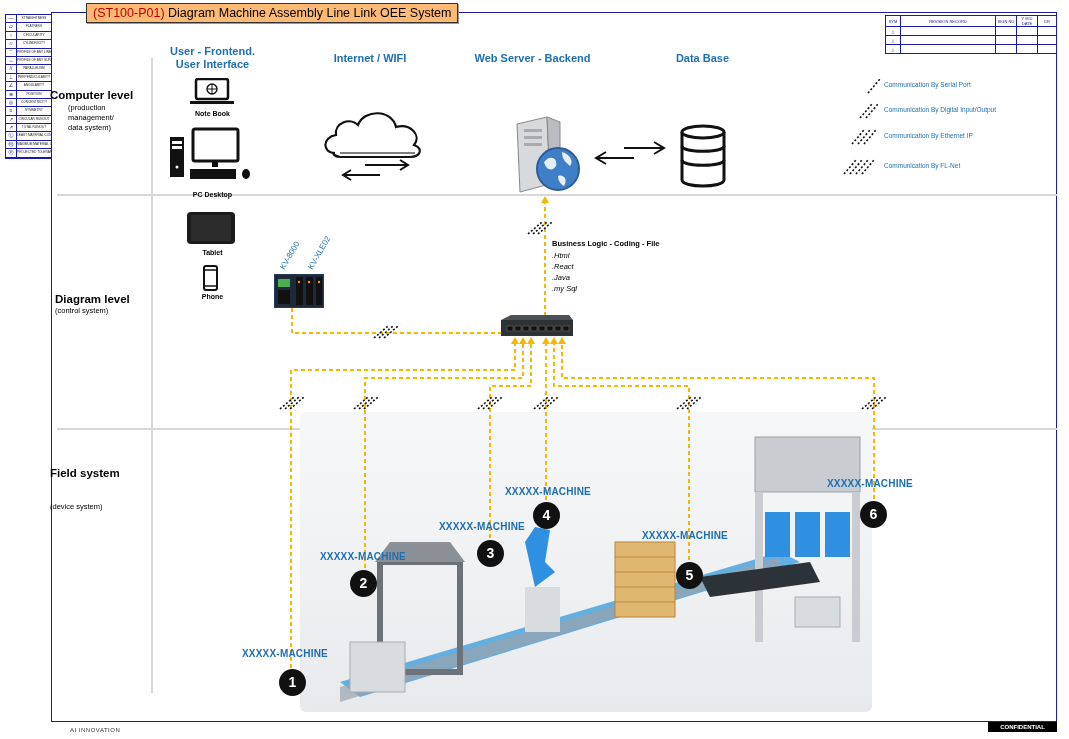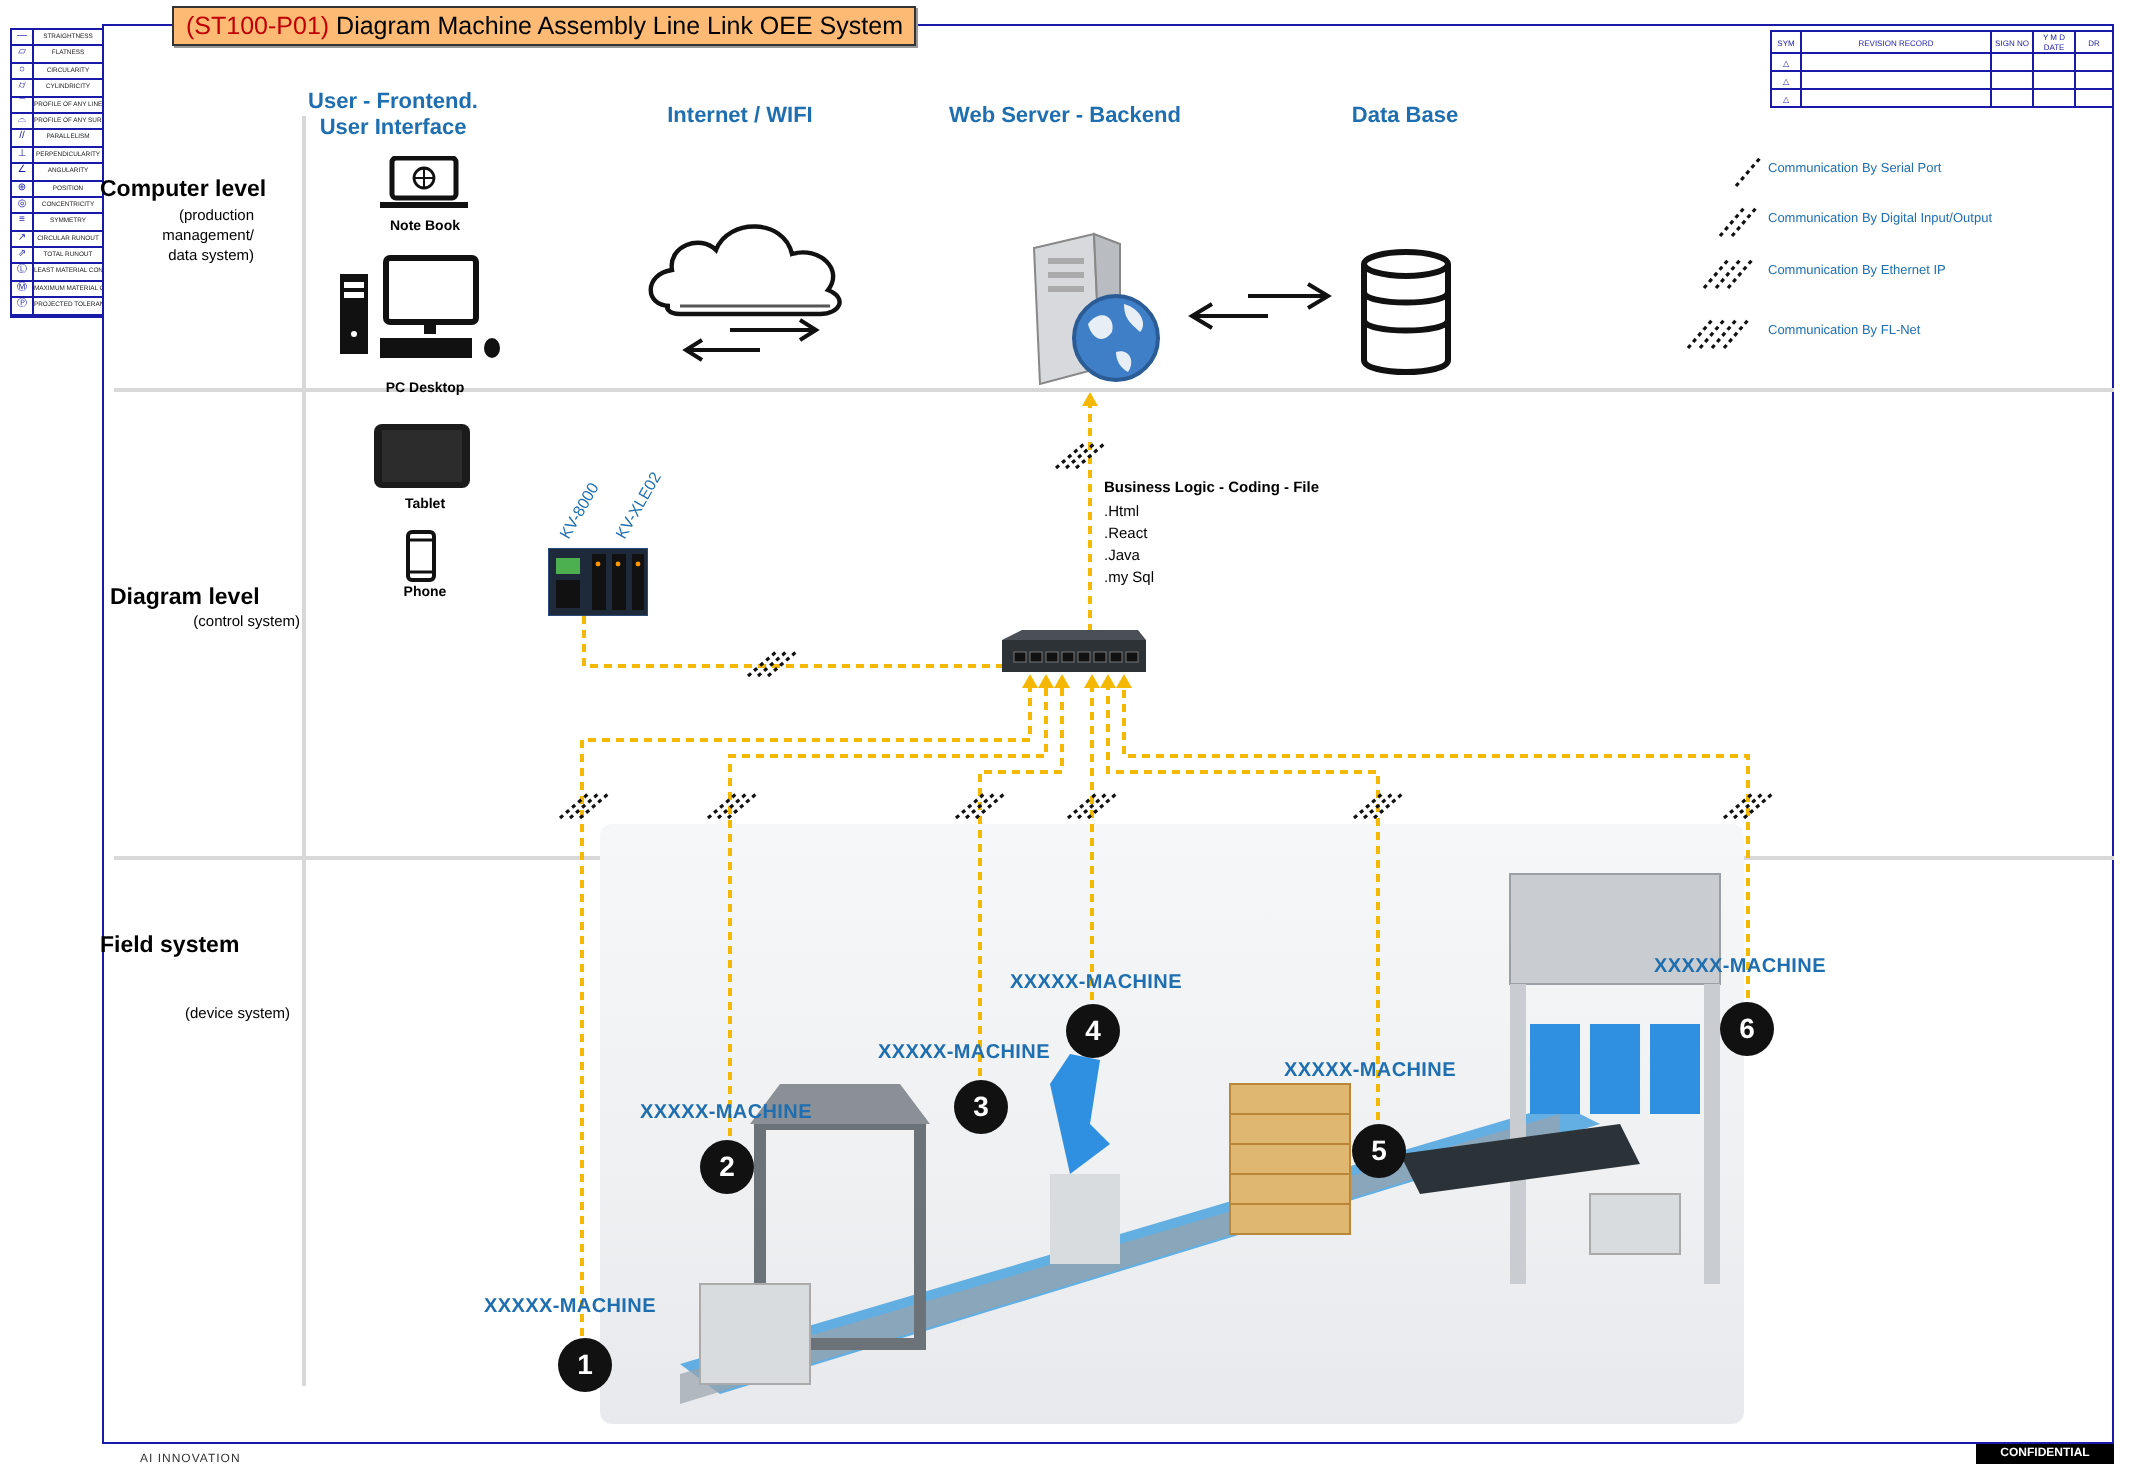--- a/index.html
+++ b/index.html
@@ -10,21 +10,21 @@
   .title-box .code{color:#c00000;}
   .legend-gdt{left:5px;top:14px;width:45px;border:1px solid #1a1aa8;background:#fff;}
   .legend-gdt .row{display:flex;height:7.4px;border-bottom:1px solid #1a1aa8;}
   .legend-gdt .row .sym{width:10px;border-right:1px solid #1a1aa8;font-size:5px;line-height:7px;text-align:center;color:#1a1aa8;}
   .legend-gdt .row .lbl{flex:1;font-size:3.2px;line-height:7px;text-align:center;color:#222;white-space:nowrap;overflow:hidden;}
   .rev-table{left:885px;top:15px;width:172px;border-collapse:collapse;font-size:4px;color:#1a1aa8;}
   .rev-table td{border:1px solid #1a1aa8;height:8px;padding:0;text-align:center;}
   .hline{height:2px;background:#d8d8d8;}
   .vline{width:2px;background:#d8d8d8;}
   .level-title{font-weight:bold;font-size:11.5px;width:95px;}
-  .level-sub{font-size:7.5px;text-align:right;width:95px;line-height:10px;}
+  .level-sub{font-size:7.5px;text-align:left;width:95px;line-height:10px;}
   .col-head{color:#1f6fb0;font-weight:bold;font-size:11px;text-align:center;white-space:nowrap;}
   .dev-label{font-weight:bold;font-size:7px;text-align:center;white-space:nowrap;}
   .comm-label{color:#1f6fb0;font-size:6.5px;white-space:nowrap;}
   .machine-label{color:#1f6fb0;font-weight:bold;font-size:10px;white-space:nowrap;letter-spacing:0.2px;}
   .badge{width:27px;height:27px;border-radius:50%;background:#111;color:#fff;font-weight:bold;font-size:14px;line-height:27px;text-align:center;}
   .bl-title{font-weight:bold;font-size:7.5px;white-space:nowrap;}
   .bl-item{font-size:7.5px;line-height:11px;white-space:nowrap;}
   .plc-label{color:#1f6fb0;font-size:8px;transform:rotate(-60deg);transform-origin:left bottom;white-space:nowrap;}
   .footer-left{left:70px;top:727px;font-size:6px;color:#333;letter-spacing:0.5px;}
   .confidential{left:988px;top:722px;width:69px;height:10px;background:#000;color:#fff;font-weight:bold;font-size:6px;line-height:10px;text-align:center;}
@@ -147,21 +147,21 @@
 <div class="abs hline" style="left:57px;top:428px;width:1000px;"></div>
 <div class="abs vline" style="left:151px;top:58px;height:635px;"></div>
 
 <div class="abs level-title" style="left:50px;top:89px;">Computer level</div>
 <div class="abs level-sub" style="left:50px;top:103px;width:95px;padding:0 18px;box-sizing:border-box;">(production management/ data system)</div>
 <div class="abs level-title" style="left:55px;top:293px;">Diagram level</div>
 <div class="abs level-sub" style="left:55px;top:306px;">(control system)</div>
 <div class="abs level-title" style="left:50px;top:467px;">Field system</div>
 <div class="abs level-sub" style="left:50px;top:482px;margin-top:20px;">(device system)</div>
 
-<div class="abs col-head" style="left:144px;top:45px;width:105px;white-space:normal;line-height:13px;">User - Frontend. User Interface</div>
+<div class="abs col-head" style="left:160px;top:45px;width:105px;white-space:normal;line-height:13px;">User - Frontend. User Interface</div>
 <div class="abs col-head" style="left:320px;top:52px;width:100px;">Internet / WIFI</div>
 <div class="abs col-head" style="left:470px;top:52px;width:125px;">Web Server - Backend</div>
 <div class="abs col-head" style="left:665px;top:52px;width:75px;">Data Base</div>
 
 <svg class="abs" style="left:190px;top:78px;" width="45" height="28">
   <rect x="6" y="1" width="32" height="20" rx="2" fill="#fff" stroke="#111" stroke-width="2.5"></rect>
   <circle cx="22" cy="11" r="5" fill="none" stroke="#111" stroke-width="1.4"></circle>
   <line x1="17" y1="11" x2="27" y2="11" stroke="#111" stroke-width="1"></line>
   <line x1="22" y1="6" x2="22" y2="16" stroke="#111" stroke-width="1"></line>
   <rect x="0" y="23" width="44" height="3" fill="#111"></rect>
@@ -261,21 +261,21 @@
     <svg class="abs" width="34" height="18" style="left: 842px; top: 158px;">
       <line x1="2" y1="16" x2="14" y2="2" stroke="#111" stroke-width="1.6" stroke-dasharray="2 2"></line>
       <line x1="8" y1="16" x2="20" y2="2" stroke="#111" stroke-width="1.6" stroke-dasharray="2 2"></line>
       <line x1="14" y1="16" x2="26" y2="2" stroke="#111" stroke-width="1.6" stroke-dasharray="2 2"></line>
       <line x1="20" y1="16" x2="32" y2="2" stroke="#111" stroke-width="1.6" stroke-dasharray="2 2"></line>
     </svg>
     <div class="abs comm-label" style="left: 884px; top: 162px;">Communication By FL-Net</div>
   </div>
 
 <div class="abs bl-title" style="left:552px;top:239px;">Business Logic - Coding - File</div>
-<div class="abs" style="left:552px;top:250px;">
+<div class="abs" style="left:552px;top:250px;font-style:italic;">
   <div class="bl-item">.Html</div>
   <div class="bl-item">.React</div>
   <div class="bl-item">.Java</div>
   <div class="bl-item">.my Sql</div>
 </div>
 
 <div class="abs factory"></div>
 <svg class="abs" style="left:300px;top:412px;" width="572" height="300">
 
   <polygon points="40,270 480,140 500,150 60,285" fill="#4aa3df" opacity="0.85"></polygon>

